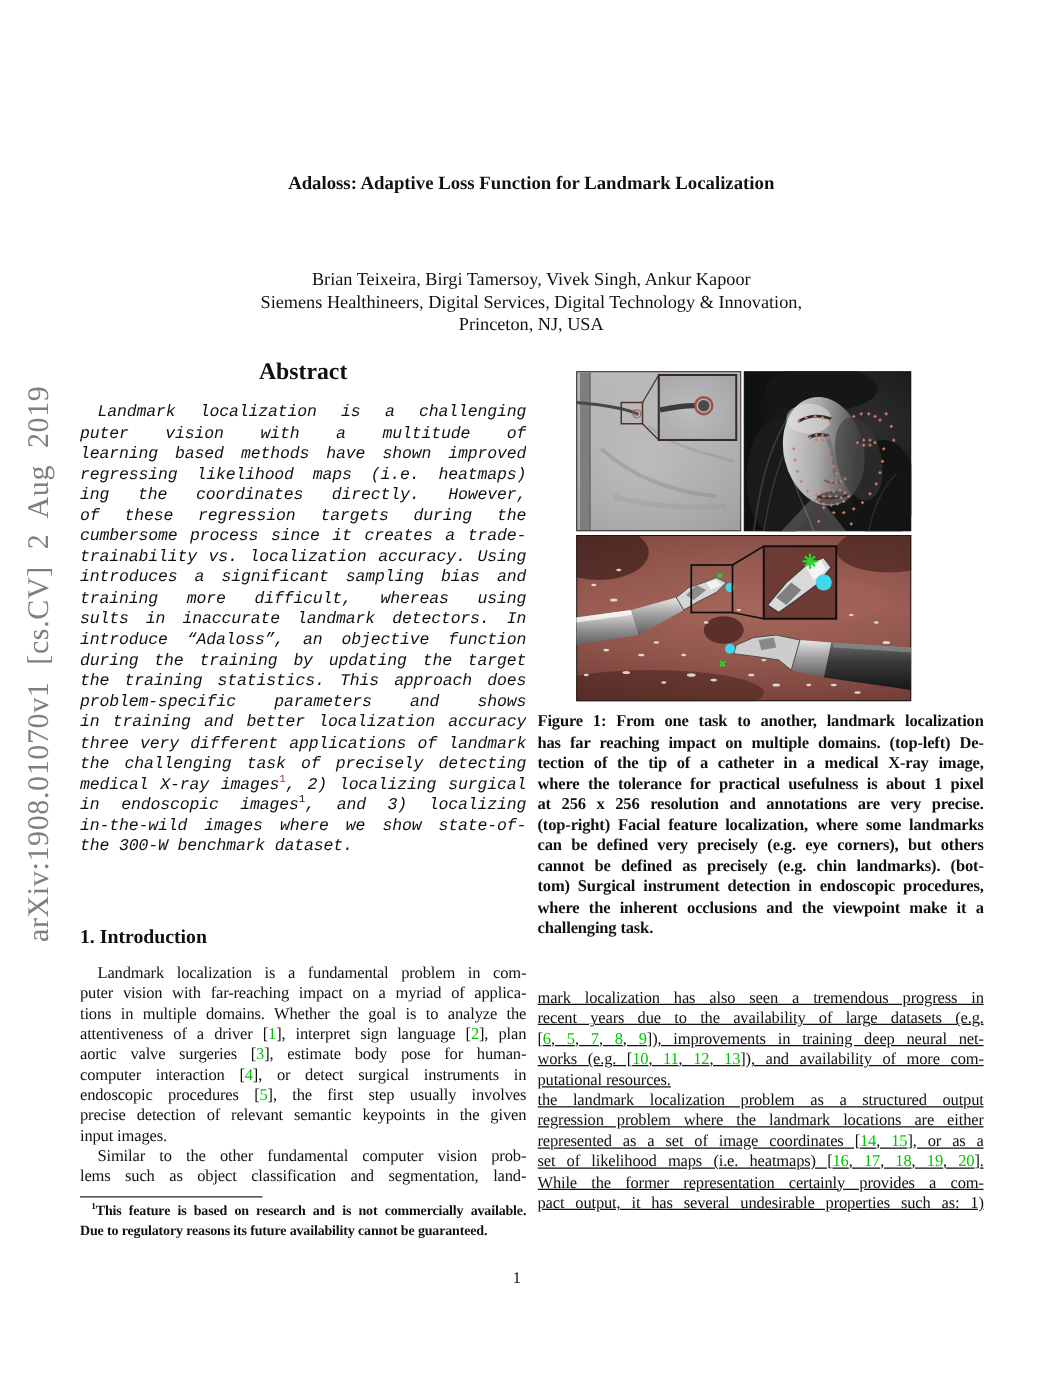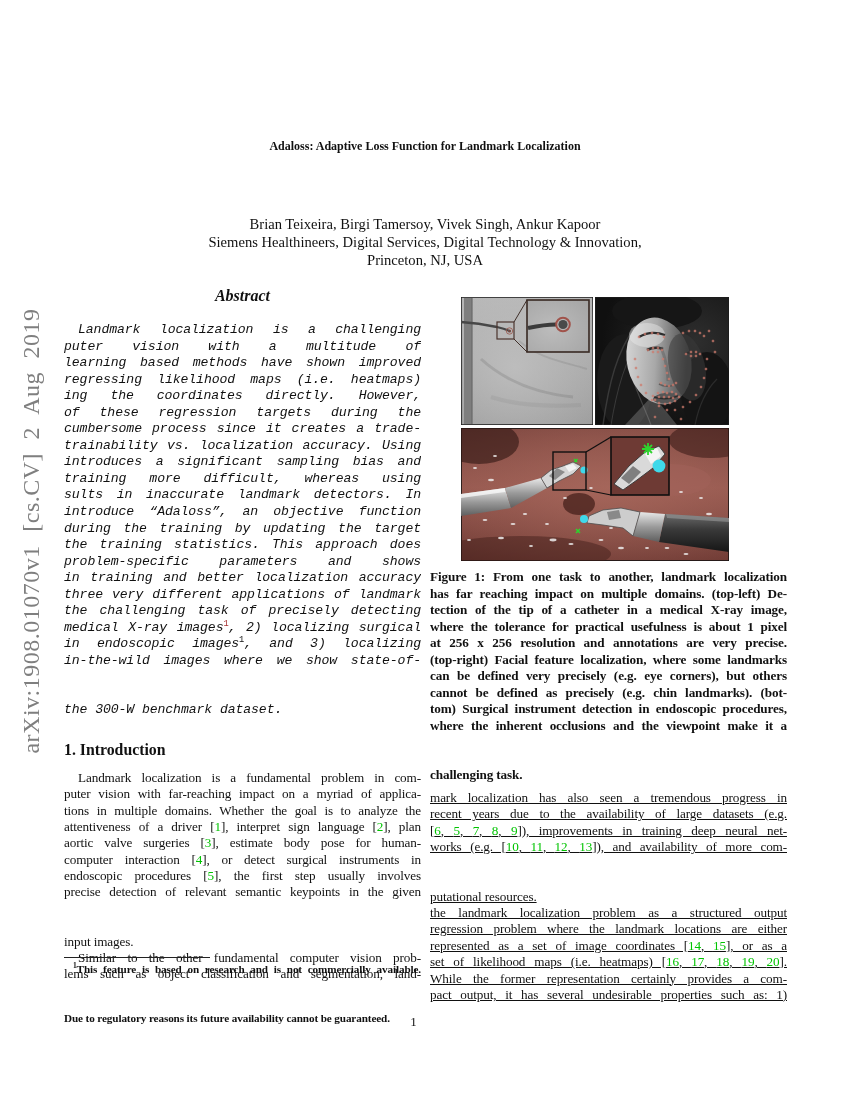--- a/index.html
+++ b/index.html
@@ -9,48 +9,48 @@
     font-family:"Liberation Serif","DejaVu Serif",serif;color:#111;
   }
   .watermark{
     position:absolute;left:-212px;top:516px;width:490px;height:30px;
     transform:rotate(-90deg);transform-origin:center;
     font-size:24px;color:#7f7f7f;text-align:center;word-spacing:7px;letter-spacing:.5px;
     white-space:nowrap;
   }
   .title{
     position:absolute;left:0;top:139px;width:850px;text-align:center;
-    font-size:12px;font-weight:bold;
+    font-size:15px;font-weight:bold;
   }
   .authors{
     position:absolute;left:0;top:216px;width:850px;text-align:center;
     font-size:14.6px;line-height:17.8px;
   }
   .col{position:absolute;width:357px;}
   .abstract-heading{
     position:absolute;left:64px;top:287px;width:357px;text-align:center;
-    font-size:16px;font-weight:bold;font-style:italic;
+    font-size:19px;font-weight:bold;
   }
   .abstract-body{left:64px;top:322px;font-size:13.2px;font-style:italic;font-family:Liberation Mono, monospace;}
   .abstract-body .pline{line-height:16.55px;height:16.55px;}
   .intro-heading{
     position:absolute;left:64px;top:741px;width:357px;
     font-size:15.8px;font-weight:bold;
   }
   .intro-body{left:64px;top:770px;font-size:13.2px;}
   .intro-body .pline{line-height:16.35px;height:16.35px;}
   .footnote-rule{position:absolute;left:64px;top:957px;width:146px;border-top:1.2px solid #222;}
   .footnote-body{left:64px;top:962px;font-size:11.2px;}
   .footnote-body .pline{line-height:15.8px;height:15.8px;font-weight:bold;}
   .caption-body{left:430px;top:569px;font-size:13.2px;font-weight:bold;}
   .caption-body .pline{line-height:16.5px;height:16.5px;}
   .rtext-body{left:430px;top:790px;font-size:13.2px;text-decoration:underline;}
   .rtext-body .pline{line-height:16.4px;height:16.4px;}
   .pline{text-align:justify;text-align-last:justify;overflow:hidden;letter-spacing:-.12px;}
-  .pline.lastline{text-align-last:left;margin-top:33px;}
+  .pline.lastline{text-align-last:left;}
   .pline.indent{text-indent:14px;}
   .footnote-body .pline.indent{text-indent:9px;}
   .cite{color:var(--cite,#00bf00);}
   sup.sup{font-size:66%;line-height:0;vertical-align:super;font-style:normal;}
   sup.sup.red{color:var(--linkred,#a83232);}
   .pagenum{
     position:absolute;left:0;top:1014px;width:827px;text-align:center;font-size:13px;
   }
   .fig{position:absolute;}
   .fig svg{display:block;}

